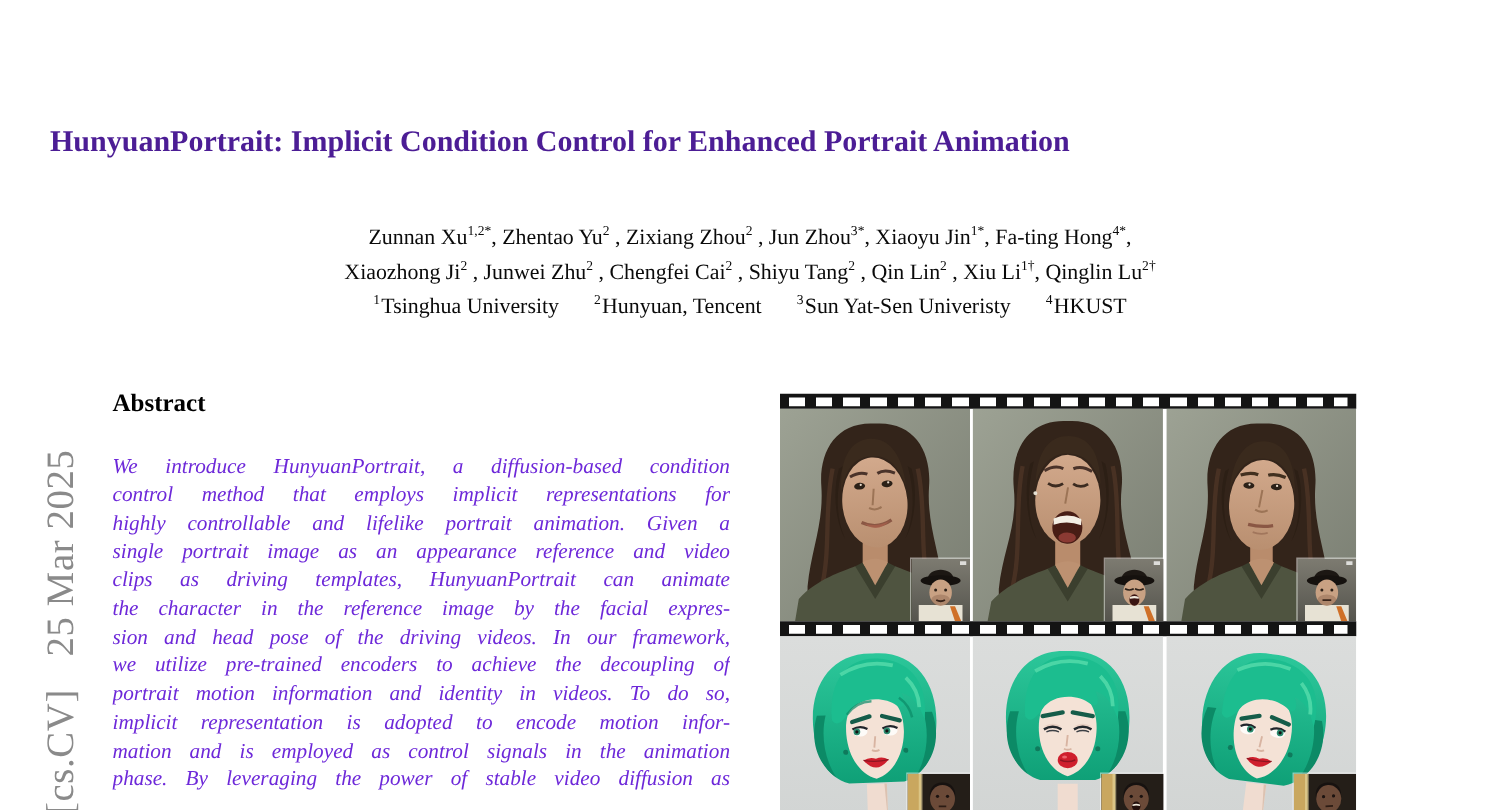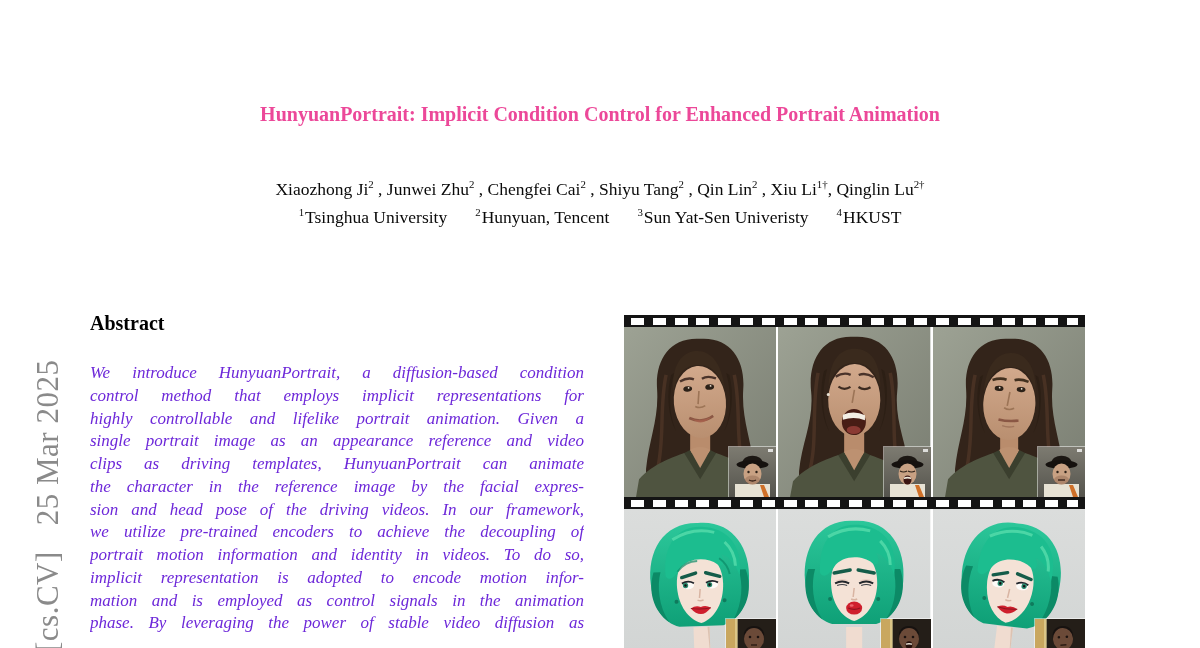--- a/index.html
+++ b/index.html
@@ -12,21 +12,21 @@
   .stamp{
     position:absolute;left:30px;top:652px;
     transform:rotate(-90deg);transform-origin:0 0;
     white-space:nowrap;
     font-size:31px;letter-spacing:0.5px;color:#8a8a8a;
   }
   .stamp-gap{display:inline-block;width:26px;}
   
   .title{
     position:absolute;top:99px;left:40px;right:40px;
-    text-align:center;font-weight:bold;font-size:20px;line-height:30px;color:#ec4899;
+    text-align:left;font-weight:bold;font-size:24px;line-height:30px;color:#4c1d95;
   }
   .authors{
     position:absolute;top:176px;left:40px;right:40px;
     text-align:center;font-size:17.5px;line-height:27.5px;color:#0a0a0a;
   }
   .authors sup, .affil sup{font-size:62%;line-height:0;}
   .affil{margin:16px 14px;}
   .affil sup{margin-right:1px;}
   
   .abstract{position:absolute;left:90px;top:312px;width:494px;}
@@ -84,20 +84,21 @@
   </defs>
 </svg>
 
 <div class="stamp">
   <span>[cs.CV]</span><span class="stamp-gap"></span><span>25 Mar 2025</span>
 </div>
 
 <div class="title">HunyuanPortrait: Implicit Condition Control for Enhanced Portrait Animation</div>
 
 <div class="authors">
+  <div id="authors-line1"><span>Zunnan Xu</span><sup>1,2*</sup><span>, Zhentao Yu</span><sup>2</sup><span> , Zixiang Zhou</span><sup>2</sup><span> , Jun Zhou</span><sup>3*</sup><span>, Xiaoyu Jin</span><sup>1*</sup><span>, Fa-ting Hong</span><sup>4*</sup><span>,</span></div>
   <div id="authors-line2"><span>Xiaozhong Ji</span><sup>2</sup><span> , Junwei Zhu</span><sup>2</sup><span> , Chengfei Cai</span><sup>2</sup><span> , Shiyu Tang</span><sup>2</sup><span> , Qin Lin</span><sup>2</sup><span> , Xiu Li</span><sup>1†</sup><span>, Qinglin Lu</span><sup>2†</sup></div>
   <div id="affiliations"><span class="affil"><sup>1</sup><span>Tsinghua University</span></span><span class="affil"><sup>2</sup><span>Hunyuan, Tencent</span></span><span class="affil"><sup>3</sup><span>Sun Yat-Sen Univeristy</span></span><span class="affil"><sup>4</sup><span>HKUST</span></span></div>
 </div>
 
 <div class="abstract">
   <div class="abstract-heading">Abstract</div>
   <div class="abstract-body" id="abstract-body">
       <div class="abs-line">We introduce HunyuanPortrait, a diffusion-based condition</div>
       <div class="abs-line">control method that employs implicit representations for</div>
       <div class="abs-line">highly controllable and lifelike portrait animation. Given a</div>

